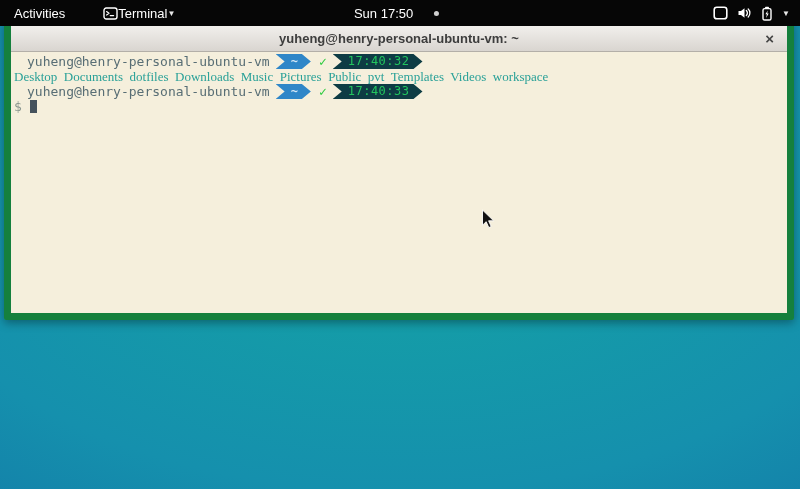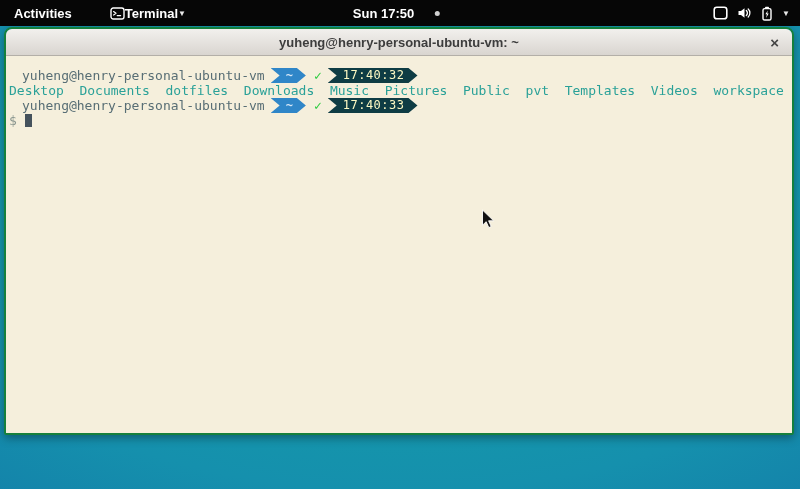--- a/index.html
+++ b/index.html
@@ -15,71 +15,71 @@
       var(--c-desktop_teal_bright) 0%,
       var(--c-desktop_teal_mid) 45%,
       var(--c-desktop_blue) 75%,
       var(--c-desktop_blue_dark) 100%);
   }
   
   .top-bar{
     position:absolute;left:0;top:0;width:800px;height:26px;
     background:#060606;color:#fff;
     display:flex;align-items:center;
-    font-size:13px;font-weight:bold;z-index:5;
+    font-size:13px;font-weight:normal;z-index:5;
   }
   .tb-activities{margin-left:10px;padding:2px 4px;cursor:default;}
   .tb-appmenu{margin-left:34px;display:flex;align-items:center;gap:0;}
   .tb-appmenu svg{display:block;}
   .tb-caret{font-size:8px;line-height:1;position:relative;top:1px;color:#e8e8e8;}
   .tb-clock{
     position:absolute;left:50%;top:0;height:26px;transform:translateX(-54%);
     display:flex;align-items:center;gap:21px;
   }
   .tb-dot{width:5px;height:5px;border-radius:50%;background:#cfcfcf;}
   .tb-status{margin-left:auto;margin-right:10px;display:flex;align-items:center;gap:9px;}
   .tb-status svg{display:block;}
   
   .window{
-    position:absolute;left:4px;top:27px;width:790px;height:408px;
-    border:2px solid #15803d;border-radius:8px 8px 2px 2px;
+    position:absolute;left:4px;top:18px;width:790px;height:302px;
+    border:7px solid #15803d;border-radius:8px 8px 2px 2px;
     overflow:hidden;box-shadow:0 3px 10px rgba(0,0,0,.35);z-index:2;
     box-sizing:border-box;
   }
   .titlebar{
     height:26px;background:linear-gradient(#f2f0ed,#d9d5d0);
     border-bottom:1px solid #b3afa8;
     display:flex;align-items:center;justify-content:center;
     font-size:13px;font-weight:bold;color:#3d3d3d;position:relative;
   }
   .close-btn{
     position:absolute;right:13px;top:0;height:26px;display:flex;align-items:center;
     font-size:15px;font-weight:bold;color:#454545;cursor:default;line-height:1;
   }
   .terminal-body{
     position:absolute;left:0;top:27px;right:0;bottom:0;
     background:var(--c-terminal_bg);
     font-family:"DejaVu Sans Mono",monospace;
     font-size:13px;line-height:15px;color:var(--c-prompt_text);
-    padding:12px 0 0 3px;cursor:text;
+    padding:2px 0 0 3px;cursor:text;
   }
   .term-line{height:15px;white-space:pre;}
   .prompt-line{display:flex;align-items:center;}
   .host{margin-left:13px;color:var(--c-prompt_text);}
   .ribbon{
     height:15px;line-height:15px;font-size:12px;
     padding:0 13px 0 15px;
     clip-path:polygon(0 0,calc(100% - 9px) 0,100% 50%,calc(100% - 9px) 100%,0 100%,9px 50%);
   }
   .ribbon-cwd{margin-left:6px;background:var(--c-badge_blue);color:#d5e7f6;font-weight:bold;}
   .check{margin-left:8px;color:var(--c-check_green);font-weight:bold;font-size:13px;}
-  .ribbon-time{margin-left:6px;background:var(--c-badge_dark);color:#fef9c3;letter-spacing:.5px;}
+  .ribbon-time{margin-left:6px;background:var(--c-badge_dark);color:#22c55e;letter-spacing:.5px;}
   .dollar{color:var(--c-dollar);}
   .cmd{color:var(--c-command);}
-  .dirs{color:var(--c-directory);}
+  .dirs{color:var(--c-directory);font-family:Liberation Serif, serif;}
   .cursor-block{
     display:inline-block;width:7px;height:13px;background:var(--c-cursor);
     vertical-align:-2px;
   }
   
   .mouse-pointer{position:absolute;left:481px;top:209px;z-index:9;}
 </style>
 </head>
 <body>
 

